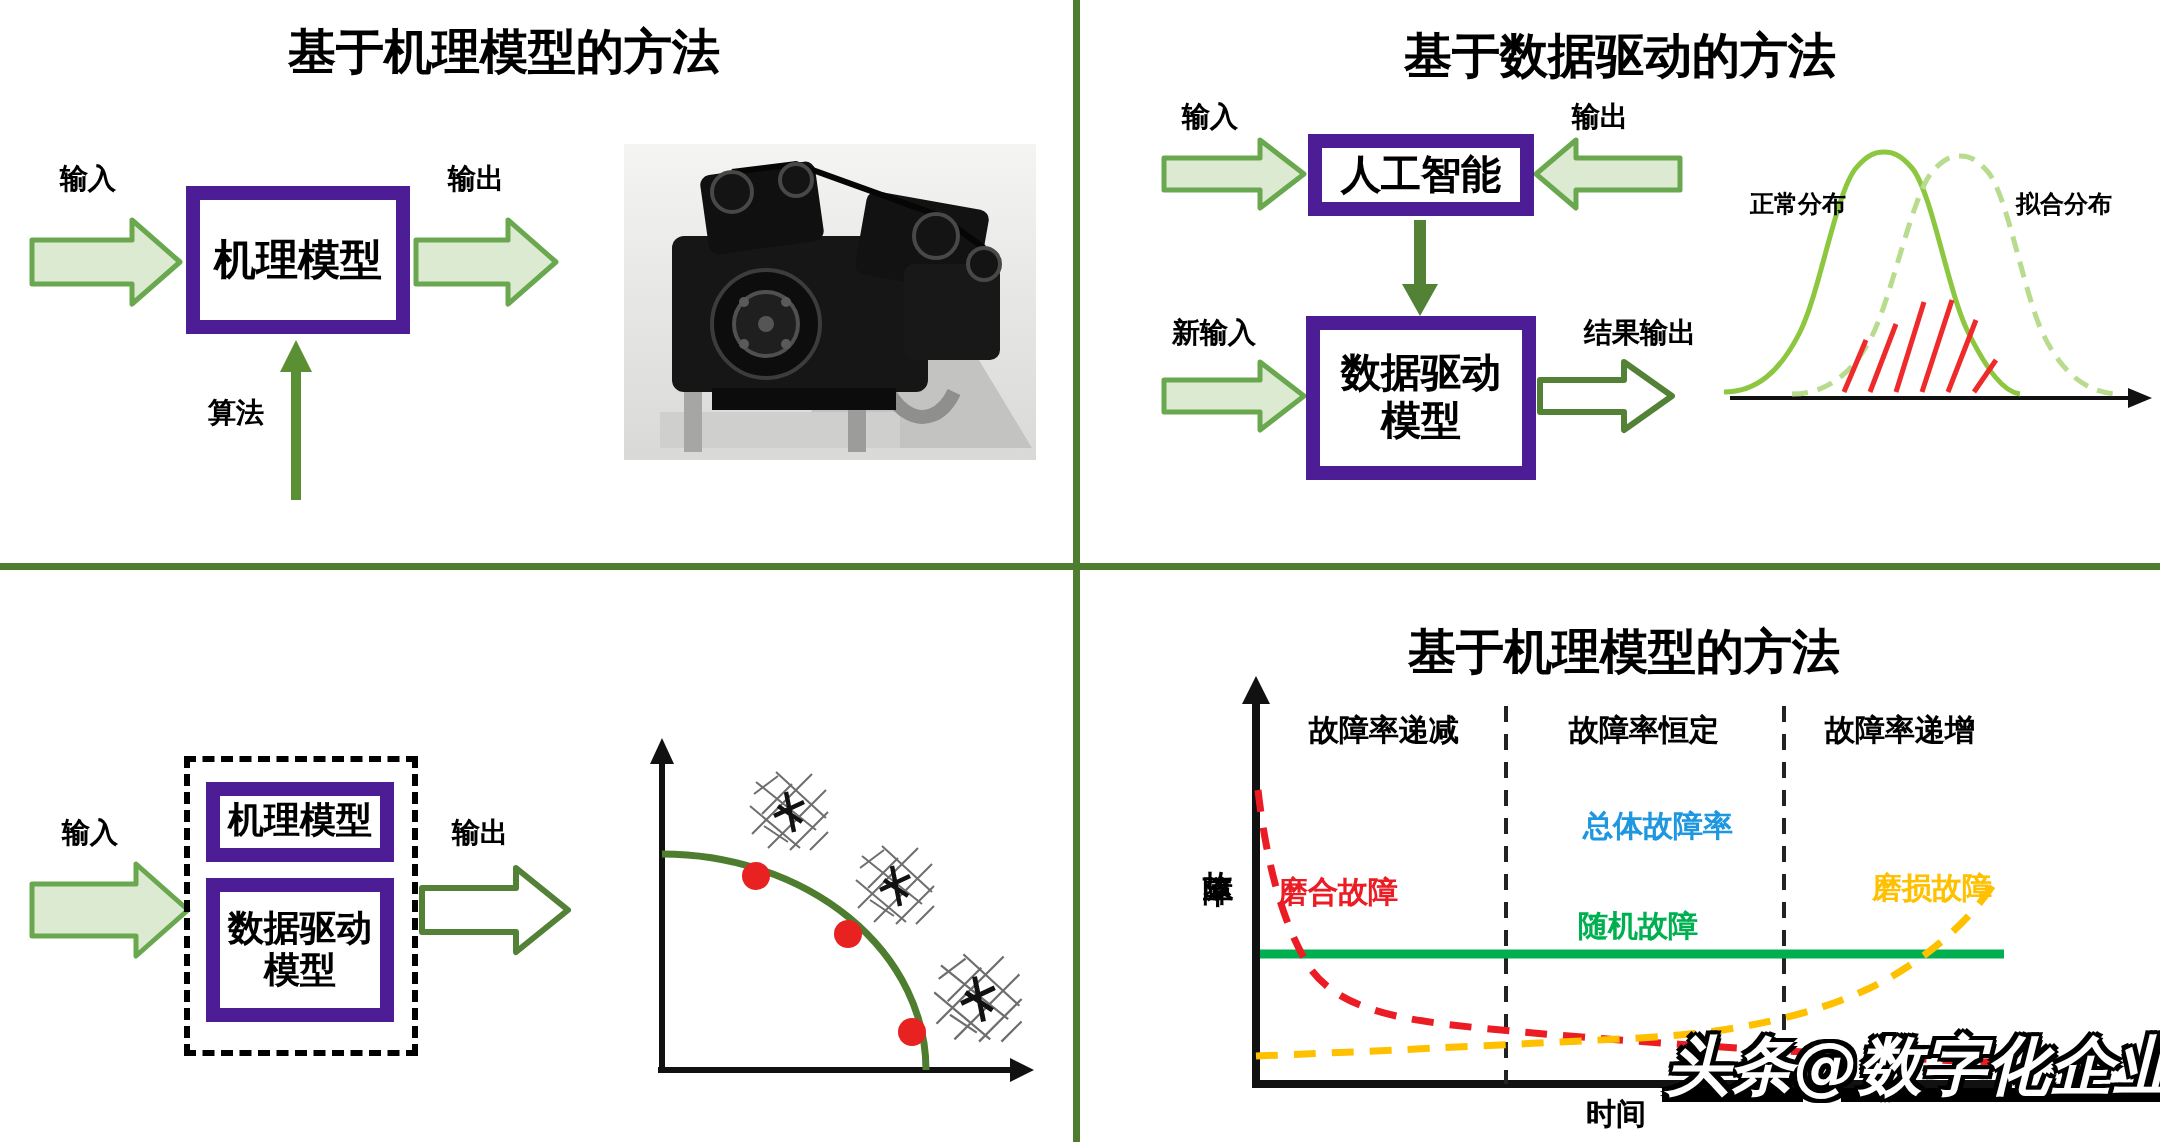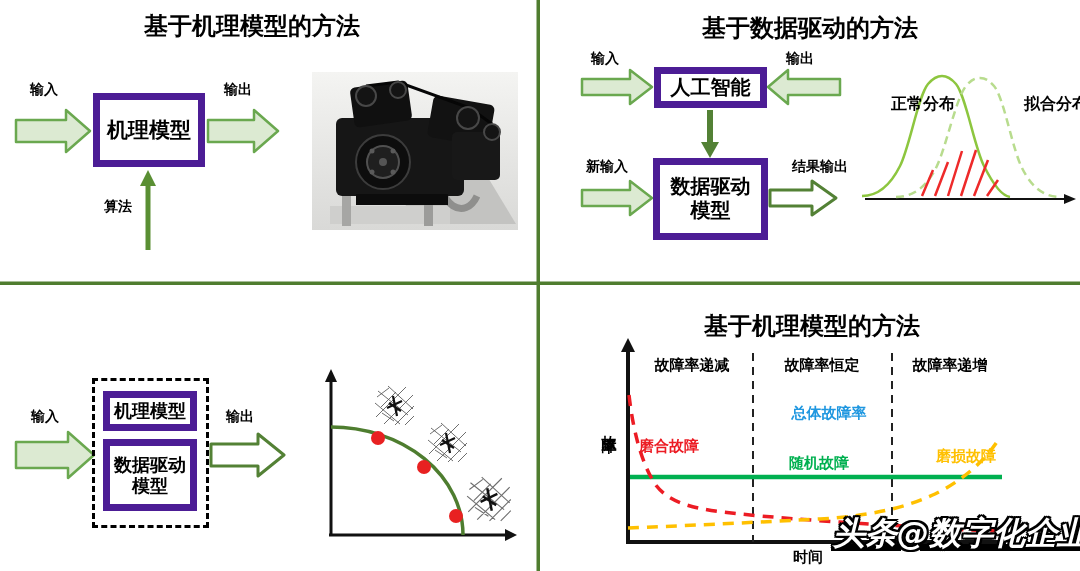--- a/index.html
+++ b/index.html
@@ -5,33 +5,33 @@
   html,body{margin:0;padding:0;background:#fff;}
   .canvas{position:relative;width:1080px;height:571px;background:#ffffff;overflow:hidden;
           font-family:"DejaVu Sans","Liberation Sans",sans-serif;}
   .shapes{position:absolute;left:0;top:0;}
   .ba{fill:#dcead2;stroke:#6aa84f;stroke-width:2.5;stroke-linejoin:round;}
   .wa{fill:#ffffff;stroke:#538135;stroke-width:3;stroke-linejoin:round;}
   .lbl{position:absolute;font-weight:bold;white-space:nowrap;transform:translateX(-50%);color:#000;}
   .title{font-size:24px;}
   .flow{font-size:14px;}
   .small{font-size:15px;}
-  .distlbl{font-size:16px;margin-left:24px;}
+  .distlbl{font-size:12px;}
   .box{position:absolute;background:#fff;border:7px solid #4c1d95;display:flex;flex-direction:column;
        align-items:center;justify-content:center;font-weight:bold;color:#000;text-align:center;
        box-sizing:border-box;line-height:1.18;}
   .dashedbox{position:absolute;border:3px dashed #000;box-sizing:border-box;}
   .vertlbl{position:absolute;font-weight:bold;writing-mode:vertical-rl;text-orientation:upright;
            font-size:15px;color:#000;letter-spacing:1px;}
   .watermark{position:absolute;left:833px;top:512px;font-size:32px;font-weight:bold;font-style:italic;
              color:#fff;white-space:nowrap;text-decoration:underline;text-decoration-color:#000;
              text-decoration-thickness:3px;
              text-shadow:-2px -2px 0 #000,2px -2px 0 #000,-2px 2px 0 #000,2px 2px 0 #000,
                          0 -2px 0 #000,0 2px 0 #000,-2px 0 0 #000,2px 0 0 #000;}
-  .c-red{color:#ec1c24;} .c-blue{color:#1f97e0;} .c-green{color:#00b050;} .c-yellow{color:#ffc000;margin-top:12px;}
+  .c-red{color:#ec1c24;} .c-blue{color:#1f97e0;} .c-green{color:#00b050;} .c-yellow{color:#ffc000;}
 </style>
 </head>
 <body>
 
 <div class="canvas">
 
   <svg class="shapes" width="1080" height="571" viewBox="0 0 1080 571">
     <defs>
       <linearGradient id="gBg" x1="0" y1="0" x2="0" y2="1">
         <stop offset="0" stop-color="#f4f4f2"></stop>

